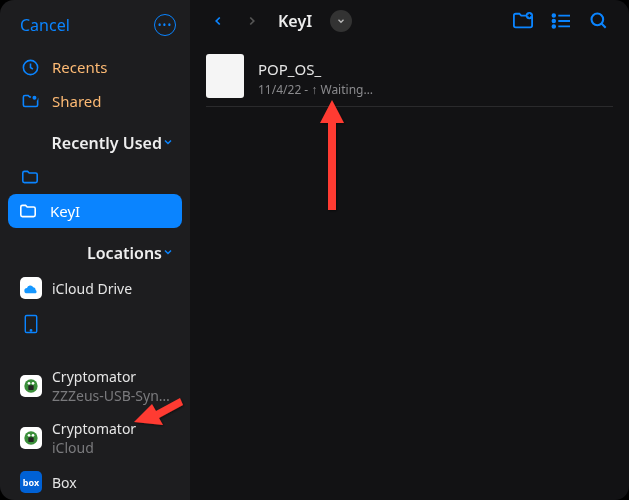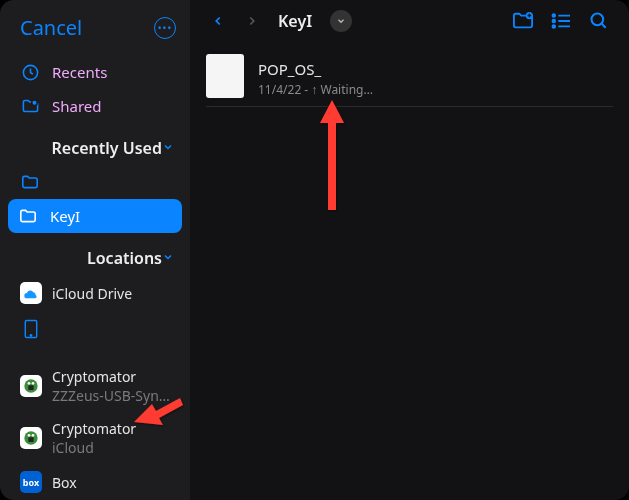--- a/index.html
+++ b/index.html
@@ -1,22 +1,22 @@
 <!DOCTYPE html>
 <html><head>
   <meta charset="utf-8">
   <style>
     * { box-sizing: border-box; margin: 0; padding: 0; font-family: -apple-system, system-ui, sans-serif; }
     body { width: 629px; height: 500px; background: #000; position: relative; overflow: hidden; border-radius: 14px; }
     .container { display: flex; height: 100%; }
     .sidebar { width: 190px; background: #1d1d1f; padding: 8px 0 0 0; display: flex; flex-direction: column; overflow: hidden; }
     .sidebar-header { display: flex; justify-content: space-between; align-items: center; padding: 6px 14px 14px 20px; }
-    .cancel-link { color: #0a84ff; font-size: 20px; }
+    .cancel-link { color: #0a84ff; font-size: 16px; }
     .more-circle { width: 22px; height: 22px; border: 1.5px solid #0a84ff; border-radius: 50%; display: flex; align-items: center; justify-content: center; color: #0a84ff; font-size: 10px; letter-spacing: 1px; }
-    .nav-item { display: flex; align-items: center; gap: 12px; padding: 7px 14px 7px 20px; color: #f0abfc; font-size: 15px; }
+    .nav-item { display: flex; align-items: center; gap: 12px; padding: 7px 14px 7px 20px; color: #fdba74; font-size: 15px; }
     .nav-item.active { background: #0a84ff; color: #fff; border-radius: 8px; margin: 0 8px; padding: 7px 10px; }
     .nav-icon { width: 20px; height: 20px; display: flex; align-items: center; justify-content: center; flex-shrink: 0; }
     .section-header { display: flex; justify-content: flex-end; align-items: center; padding: 14px 16px 6px 20px; color: #eee; font-weight: 600; font-size: 16px; }
     .chevron-sm { color: #0a84ff; font-size: 12px; }
     .loc-item { display: flex; align-items: center; gap: 10px; padding: 7px 14px 7px 20px; color: #e5e5e5; font-size: 14px; }
     .loc-icon { width: 22px; height: 22px; border-radius: 5px; display: flex; align-items: center; justify-content: center; flex-shrink: 0; font-size: 12px; }
     .loc-text { display: flex; flex-direction: column; overflow: hidden; justify-content: center; }
     .loc-sub { color: #7a7a7d; font-size: 14px; white-space: nowrap; overflow: hidden; text-overflow: ellipsis; }
     .divider-gap { height: 20px; }
     .main { flex: 1; background: #121214; display: flex; flex-direction: column; }

